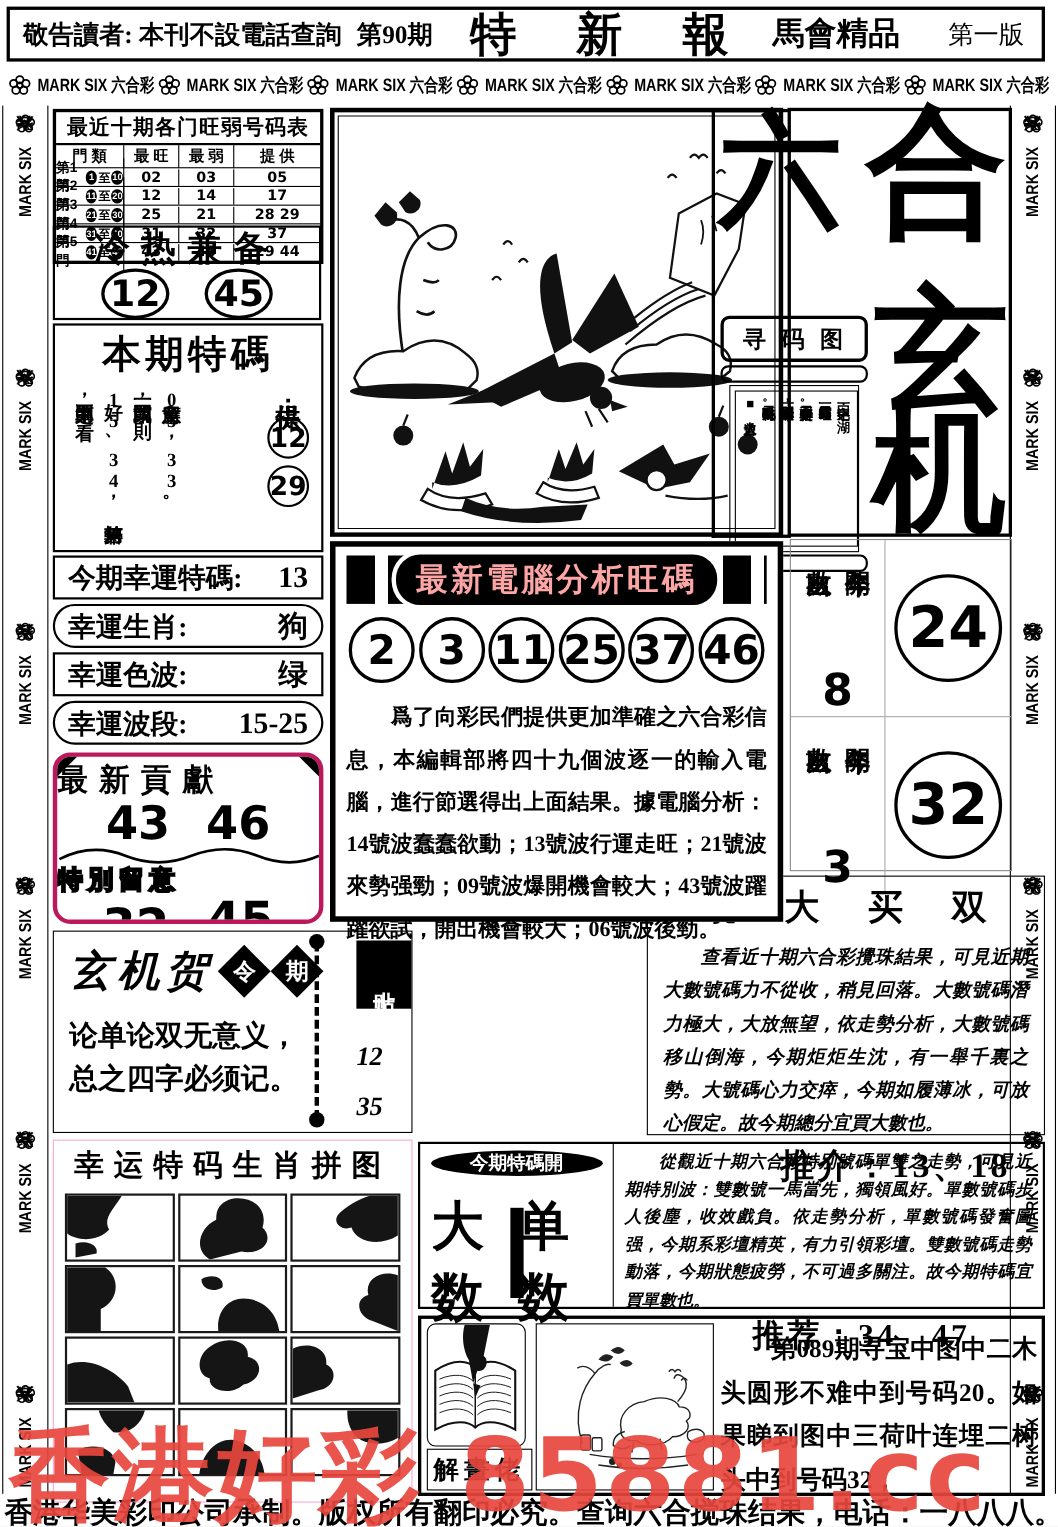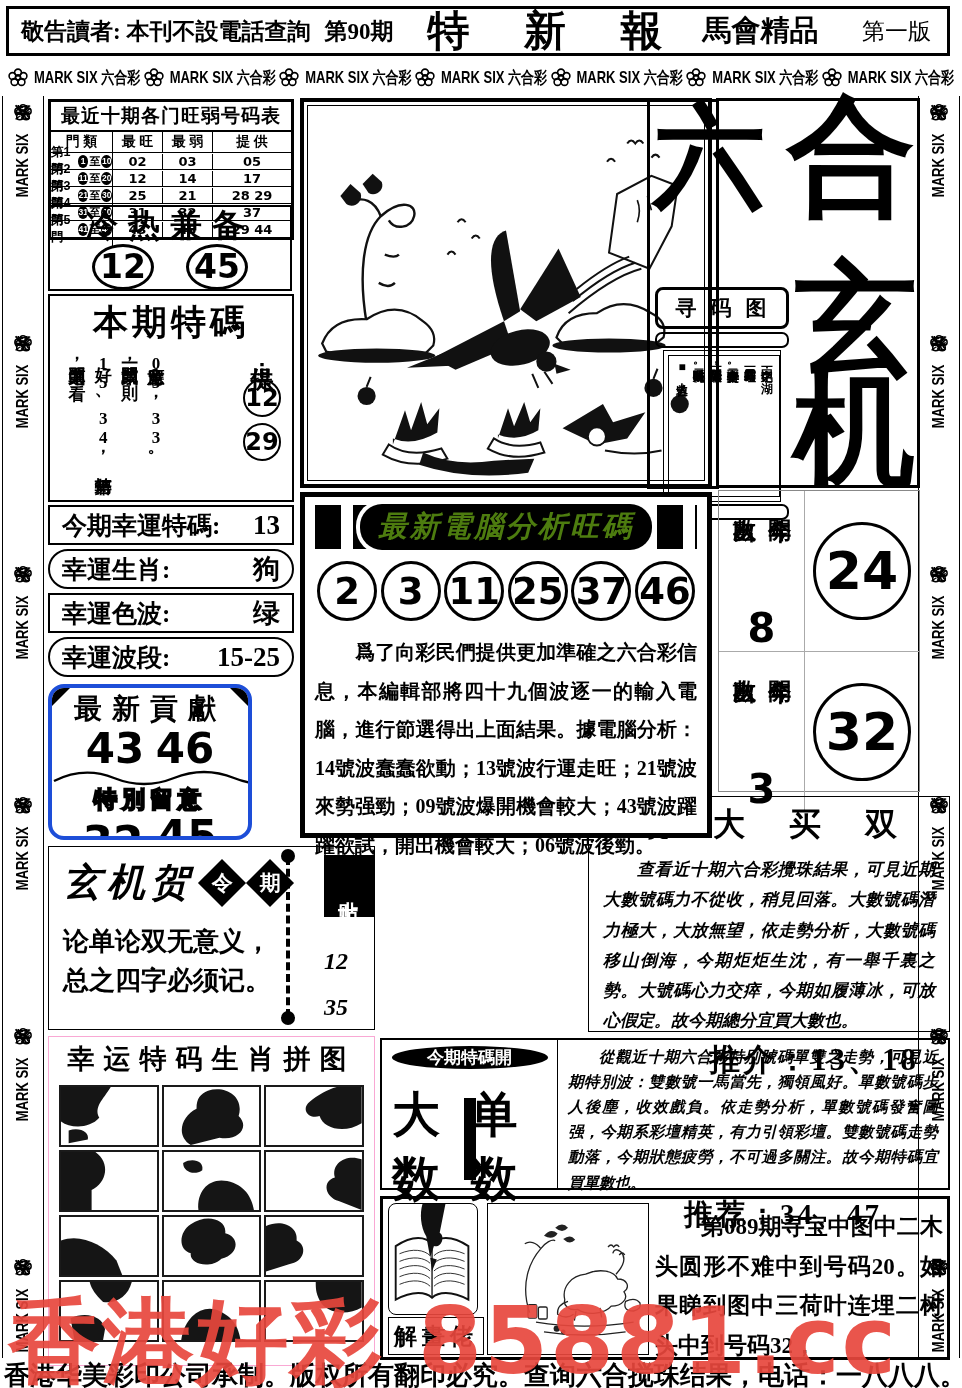--- a/index.html
+++ b/index.html
@@ -58,22 +58,22 @@
   .offer-num{width:38px;height:38px;border:2px solid #000;border-radius:50%;display:flex;align-items:center;justify-content:center;
              font-size:24px;font-weight:700;font-family:"DejaVu Sans",sans-serif;margin-top:6px;box-sizing:border-box;}
   
   .lucky{position:absolute;left:48px;top:505px;width:246px;}
   .lucky-row{height:40px;border:2px solid #000;box-sizing:border-box;margin-bottom:4px;display:flex;align-items:center;
              justify-content:space-between;padding:0 12px;background:#fff;}
   .lucky-row:nth-child(even){border-radius:20px;}
   .lucky-label{font-family:"Liberation Serif",serif;font-weight:700;font-size:25px;white-space:nowrap;}
   .lucky-value{font-weight:700;font-size:27px;font-family:"Liberation Serif",serif;}
   
-  .contrib{position:absolute;left:48px;top:684px;width:204px;height:156px;border:4px solid #1d4ed8;border-radius:16px;
-           box-sizing:border-box;text-align:center;position:absolute;overflow:hidden;}
+  .contrib{position:absolute;left:48px;top:684px;width:246px;height:156px;border:4px solid #be185d;border-radius:16px;
+           box-sizing:border-box;position:absolute;overflow:hidden;}
   .contrib:before,.contrib:after{content:"";position:absolute;top:-4px;width:26px;height:26px;background:#000;}
   .contrib:before{left:-4px;clip-path:polygon(0 0,100% 0,0 100%);}
   .contrib:after{right:-4px;clip-path:polygon(0 0,100% 0,100% 100%);}
   .contrib-title{font-family:"Liberation Serif",serif;font-weight:900;font-size:28px;letter-spacing:10px;margin-top:2px;}
   .contrib-nums{display:flex;justify-content:space-around;padding:0 28px;font-size:42px;font-weight:700;
                 font-family:"DejaVu Sans",sans-serif;line-height:1.0;}
   .contrib-note{font-size:23px;font-weight:900;letter-spacing:5px;color:#fff;-webkit-text-stroke:2px #000;
                 text-shadow:0 0 1px #000;margin-top:-2px;font-family:Liberation Sans, sans-serif;}
   .contrib-nums2{display:flex;justify-content:space-around;padding:0 24px;font-size:44px;font-weight:700;
                  font-family:"DejaVu Sans",sans-serif;line-height:1.0;}
@@ -101,22 +101,22 @@
   .pz-cell svg{width:100%;height:100%;display:block;}
   
   .birdbox{position:absolute;left:300px;top:98px;width:412px;height:390px;border:4px solid #000;box-sizing:border-box;
            box-shadow:inset 0 0 0 3px #fff,inset 0 0 0 4px #000;background:#fff;}
   .birdbox svg{width:100%;height:100%;display:block;}
   
   .computer{position:absolute;left:300px;top:492px;width:412px;height:346px;border:5px solid #000;box-sizing:border-box;
             padding:8px 10px;background:#fff;z-index:5;}
   .comp-bar{height:44px;background:repeating-linear-gradient(90deg,#000 0 26px,#fff 26px 38px);
             display:flex;align-items:center;justify-content:center;}
-  .comp-pill{background:#000;color:#4d7c0f;border-radius:22px;padding:3px 18px;font-size:29px;font-weight:700;
-             letter-spacing:3px;box-shadow:0 0 0 4px #fff;white-space:nowrap;font-style:italic;}
+  .comp-pill{background:#000;color:#fca5a5;border-radius:22px;padding:3px 18px;font-size:29px;font-weight:700;
+             letter-spacing:3px;box-shadow:0 0 0 4px #fff;white-space:nowrap;}
   .comp-nums{display:flex;justify-content:space-between;margin-top:12px;padding:0 2px;}
   .cnum{width:60px;height:60px;border:3px solid #000;border-radius:50%;display:flex;align-items:center;justify-content:center;
         font-size:37px;font-weight:700;font-family:"DejaVu Sans",sans-serif;box-sizing:border-box;}
   .comp-body{margin-top:12px;font-family:"Liberation Serif",serif;font-weight:700;font-size:20px;line-height:1.93;
              text-align:justify;text-indent:2em;}
   
   .yearopen{position:absolute;left:718px;top:490px;width:202px;height:302px;border:1px solid #888;box-sizing:border-box;
             display:grid;grid-template-columns:86px 1fr;grid-template-rows:1fr 1fr;}
   .yo-left{border-right:1px solid #aaa;border-bottom:1px solid #aaa;display:flex;flex-direction:column;align-items:center;padding-top:10px;box-sizing:border-box;}
   .yo-right{border-bottom:1px solid #aaa;display:flex;align-items:center;justify-content:center;}

